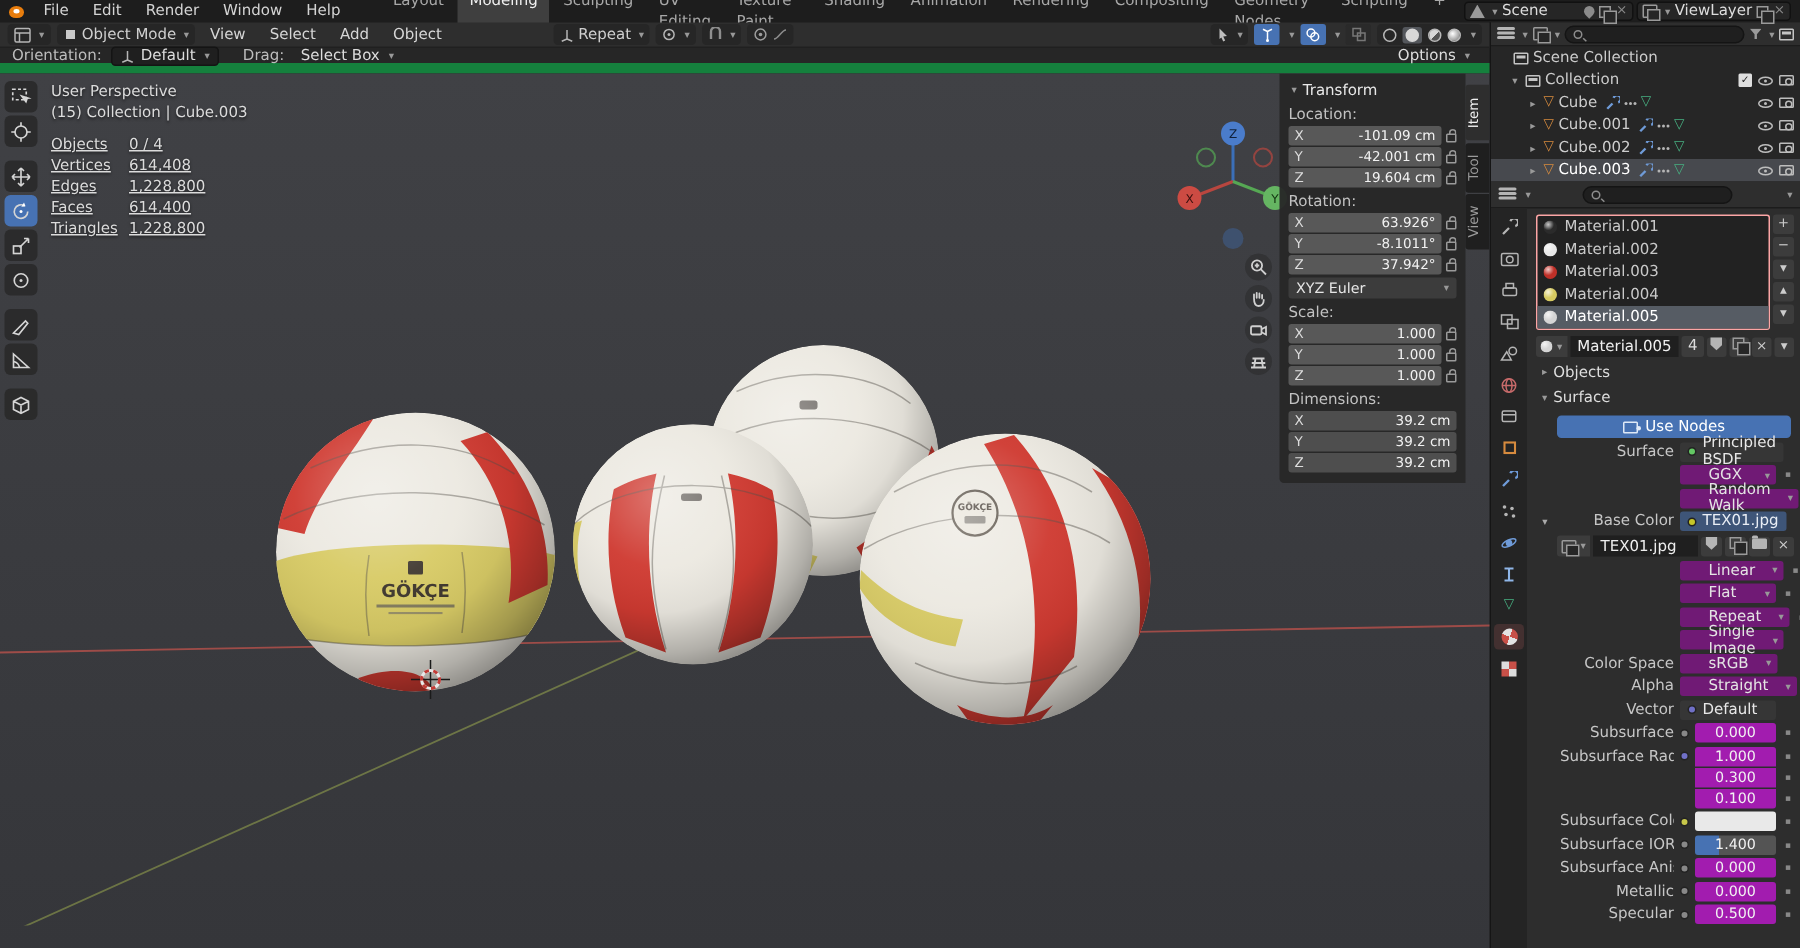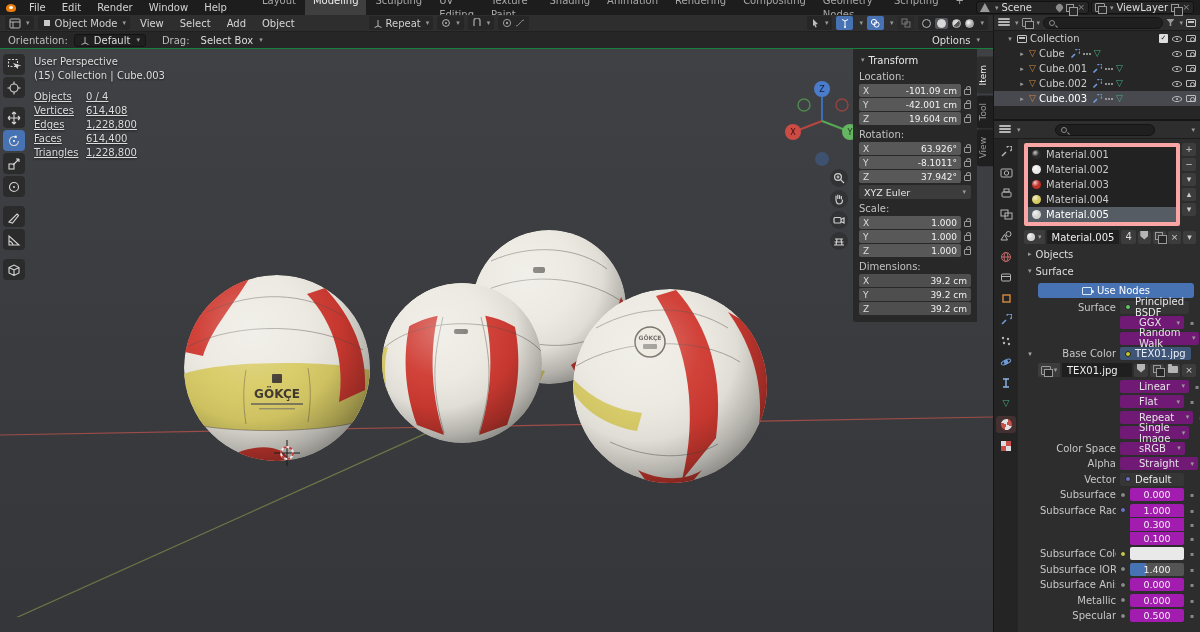--- a/index.html
+++ b/index.html
@@ -37,21 +37,21 @@
   .hmenu { padding:0 6px; color:#d6d6d6; }
   .icbtn { width:17px; height:14px; background:#2a2a2a; border-radius:2px; display:flex; align-items:center; justify-content:center; color:#bdbdbd; font-size:9px; }
   .icbtn.on { background:#4772b3; color:#fff; }
   .icbtn.dim { color:#6a6a6a; }
   .shadeball { width:9px; height:9px; border-radius:50%; border:1px solid #b9b9b9; display:inline-block; }
   .shadeball.solid { background:#d8d8d8; border-color:#d8d8d8; }
   .shadeball.mat { background:linear-gradient(135deg,#d8d8d8 50%,#555 50%); }
   .shadeball.rend { background:radial-gradient(circle at 35% 35%,#fff,#777); }
   .sel-shade { background:#54575c; border-radius:2px; padding:1px 2px; display:flex; align-items:center; }
 
-  .tool-settings { height:17px; background:#262626; border-bottom:1px solid #15803d; display:flex; align-items:center; padding:0 8px; gap:6px; font-size:10px; color:#bdbdbd; flex:none; }
+  .tool-settings { height:17px; background:#262626; border-bottom:7px solid #15803d; display:flex; align-items:center; padding:0 8px; gap:6px; font-size:10px; color:#bdbdbd; flex:none; }
   .ts-field { display:flex; align-items:center; gap:4px; background:#1f1f1f; border:1px solid #141414; border-radius:3px; height:13px; padding:0 5px; color:#ddd; }
 
   
   .viewport { flex:1; position:relative; background:linear-gradient(#404145,#35363a); overflow:hidden; }
   .vp-canvas { position:absolute; inset:0; }
 
   .vp-stats { position:absolute; left:34px; top:6px; font-size:10px; color:#dcdcdc; text-shadow:0 1px 2px rgba(0,0,0,.6); line-height:14px; }
   .vp-stats .srow { display:flex;text-decoration:underline; }
   .vp-stats .sl { width:52px; }
   .vp-stats .gap { height:7px; }
@@ -118,21 +118,21 @@
   .p-header { height:18px; background:#2e2e2e; border-bottom:1px solid #1c1c1c; display:flex; align-items:center; padding:0 5px; gap:4px; flex:none; }
   .i-props { width:12px; height:9px; display:flex; flex-direction:column; gap:1px; }
   .i-props i { height:2px; background:#b5b5b5; border-radius:1px; }
   .p-body { flex:1; display:flex; min-height:0; }
   .ptabs { width:24px; background:#242424; display:flex; flex-direction:column; align-items:center; padding-top:4px; gap:4px; flex:none; }
   .ptab { width:20px; height:17px; display:flex; align-items:center; justify-content:center; border-radius:3px; }
   .ptab.active { background:#433030; }
   .pcontent { flex:1; padding:4px 0 0 6px; overflow:hidden; position:relative; font-size:10px; }
 
   .mlist-wrap { display:flex; gap:2px; margin-right:4px; }
-  .mlist { flex:1; background:#222222; border:4px solid #fca5a5; border-radius:2px; }
+  .mlist { flex:1; background:#222222; border:1px solid #fca5a5; border-radius:2px; }
   .mrow { height:15px; display:flex; align-items:center; gap:5px; padding:0 4px; color:#c9c9c9; }
   .mrow.sel { background:#565c64; color:#fff; }
   .msph { width:9px; height:9px; border-radius:50%; flex:none; background:radial-gradient(circle at 35% 30%, rgba(255,255,255,.75), rgba(255,255,255,0) 45%); }
   .m1 { background-color:#2b2b2b; } .m2 { background-color:#e9e9e9; } .m3 { background-color:#c03028; } .m4 { background-color:#d6ca60; } .m5 { background-color:#d5d5d5; }
   .mbtns { width:14px; display:flex; flex-direction:column; gap:2px; }
   .sq { width:14px; height:13px; background:#3c3c3c; border-radius:2px; color:#ccc; font-size:9px; line-height:13px; text-align:center; }
 
   .dbrow { display:flex; align-items:center; gap:2px; margin:4px 4px 2px 0; }
   .db-ic { width:22px; height:14px; background:#3c3c3c; border-radius:2px 0 0 2px; display:flex; align-items:center; justify-content:center; gap:1px; }
   .db-name { flex:1; height:14px; background:#1f1f1f; color:#eee; display:flex; align-items:center; padding:0 5px; }
@@ -671,20 +671,25 @@
           <span class="chev">▾</span>
           <span class="mini-ic ic-vlayer"></span>
           <span class="chev">▾</span>
           <div class="search">
               <span class="i-mag"></span>
             </div>
           <span class="i-funnel"></span>
           <span class="chev">▾</span>
           <span class="i-colbox"></span>
         </div>
+        <div class="ol-row">
+          <span class="ol-exp"></span>
+          <span class="i-colbox"></span>
+          <span class="ol-name">Scene Collection</span>
+        </div>
         <div class="ol-row" style="padding-left:12px">
           <span class="ol-exp">▾</span>
           <span class="i-colbox"></span>
           <span class="ol-name">Collection</span>
           <span class="ol-right">
             <span class="i-check">✓</span>
             <span class="i-eye"></span>
             <span class="i-cam"></span>
           </span>
         </div>

